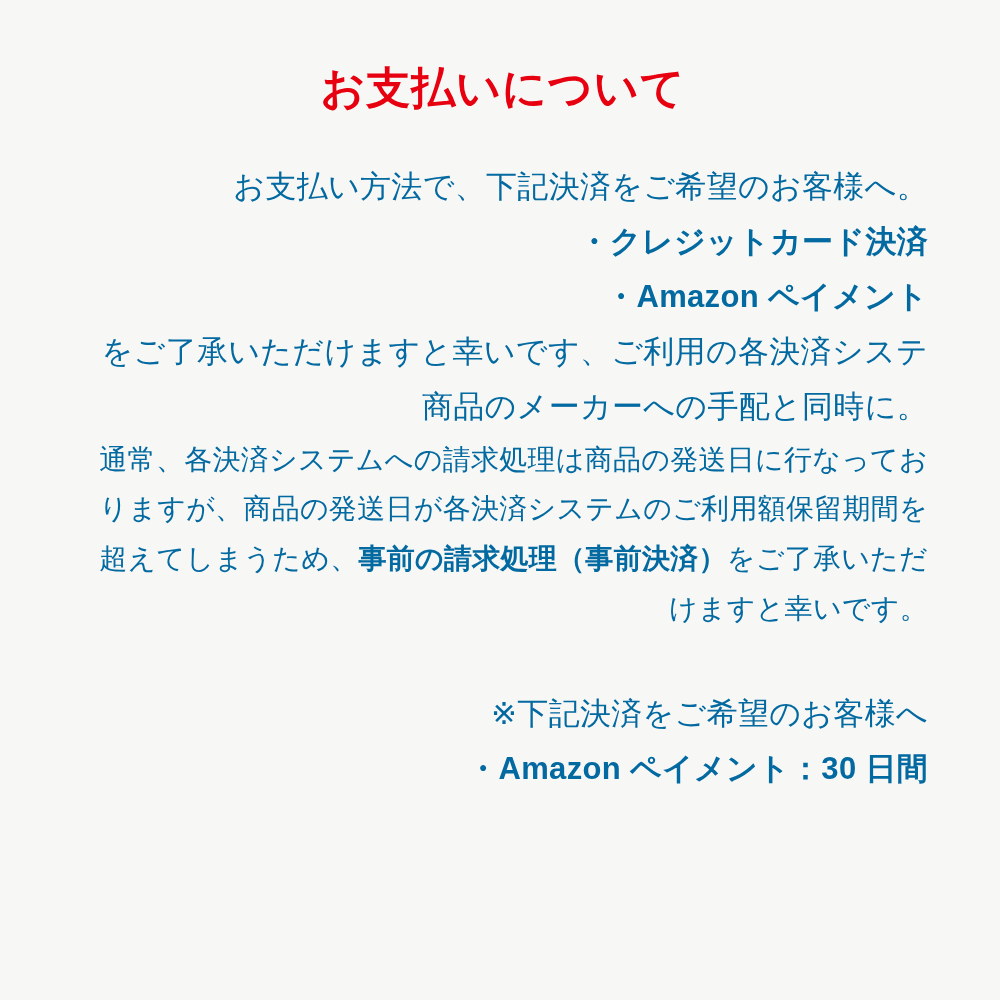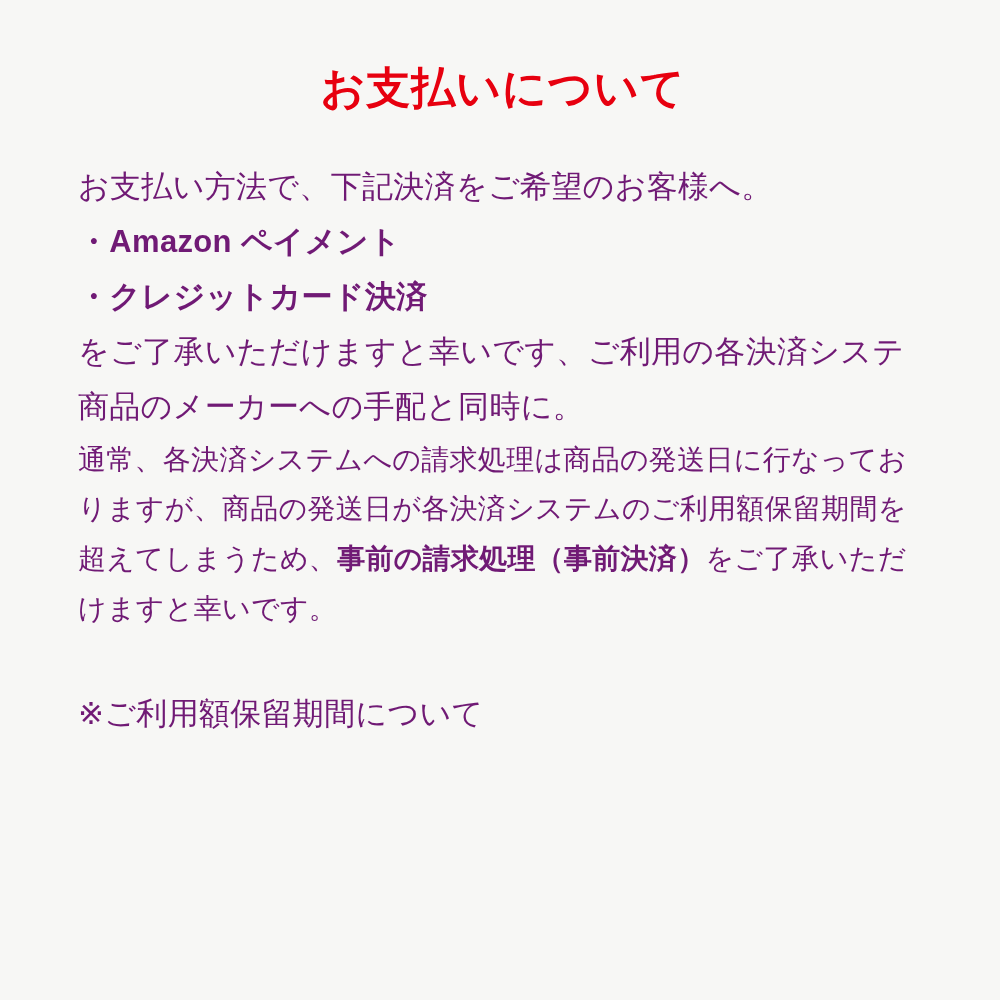--- a/index.html
+++ b/index.html
@@ -27,21 +27,22 @@
     font-size: 44px;
     line-height: 1.2;
     font-weight: bold;
     color: #e7000f;
     letter-spacing: 0.02em;
   }
   .body-block {
     font-size: 31px;
     line-height: 1.78;
     letter-spacing: 0.01em;
-    color: #701a75;
+    color: #0369a1;
+    text-align: right;
   }
   .line {
     white-space: nowrap;
   }
   .para {
     margin: 0;
   }
   .bullet-line {
     font-weight: bold;
   }
@@ -65,32 +66,33 @@
 <body style="background: rgb(247, 247, 245);">
 
 <div class="page">
 
   <h1 class="doc-title" style="color: rgb(231, 0, 15);">お支払いについて</h1>
 
   <div class="body-block">
 
     <p class="para line">お支払い方法で、下記決済をご希望のお客様へ。</p>
 
+    <p class="para line bullet-line">・クレジットカード決済</p>
+
     <p class="para line bullet-line">・Amazon ペイメント</p>
-
-    <p class="para line bullet-line">・クレジットカード決済</p>
 
     <p class="para line">をご了承いただけますと幸いです、ご利用の各決済システ</p>
 
     <p class="para line">商品のメーカーへの手配と同時に。</p>
 
     <p class="flow"><span>通常、各決済システムへの請求処理は商品の発送日に行なっておりますが、商品の発送日が各決済システムのご利用額保留期間を超えてしまうため、</span><span class="bold">事前の請求処理（事前決済）</span><span>をご了承いただけますと幸いです。</span></p>
 
     <div class="spacer"></div>
 
     <div class="notes">
-      <p class="para line">※ご利用額保留期間について</p>
+      <p class="para line">※下記決済をご希望のお客様へ</p>
 
 
+      <p class="para line bullet-line">・Amazon ペイメント：30 日間</p>
     </div>
 
   </div>
 </div>
 
 </body></html>

